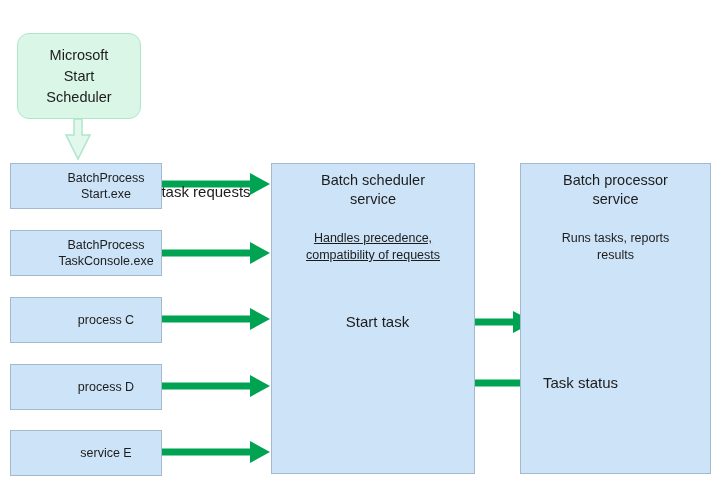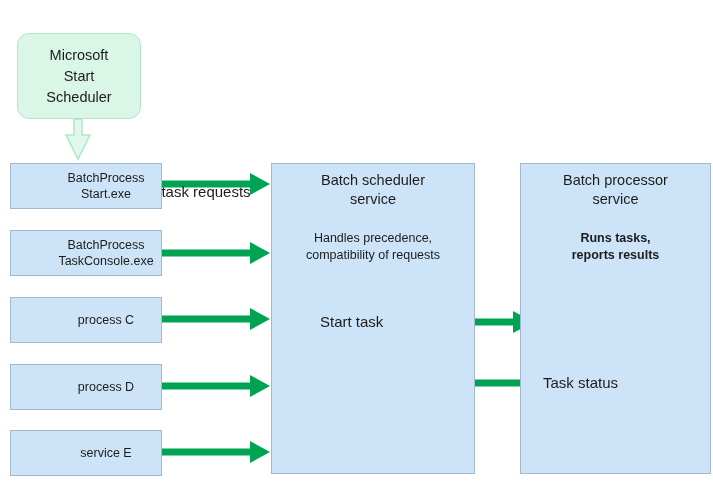--- a/index.html
+++ b/index.html
@@ -76,38 +76,38 @@
     line-height: 19px;
   }
   .service-desc {
     position: absolute;
     top: 66px; left: 0; right: 0;
     margin: 0 auto;
     text-align: center;
     font-size: 12.5px;
     line-height: 17px;
   }
-  .service-desc.scheduler-desc { max-width: 162px; }
-  .service-desc.processor-desc { max-width: 110px; font-weight: bold; }
+  .service-desc.scheduler-desc { max-width: 162px; text-decoration: underline; }
+  .service-desc.processor-desc { max-width: 110px; }
   .flow-label {
     position: absolute;
     font-size: 15px;
     line-height: 18px;
     white-space: nowrap;
   }
   .label-task-requests {
     left: 142px; top: 147px;
     width: 128px;
     text-align: center;
     margin-top: 36px;
   }
   .label-start-task {
     left: 320px; top: 313px;
     width: 115px;
-    text-align: left;
+    text-align: center;
   }
   .label-task-status {
     left: 543px; top: 374px;
     text-align: left;
   }
   .box-line { display: block; }
 </style>
 </head>
 <body>
 

